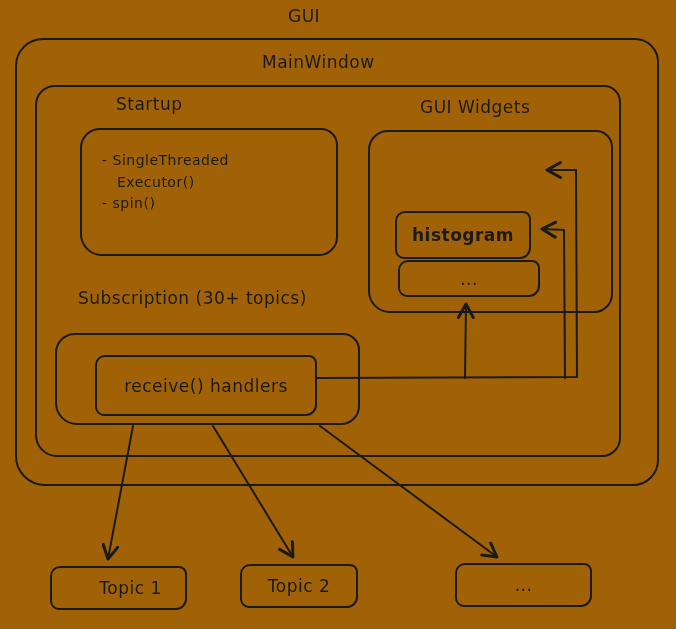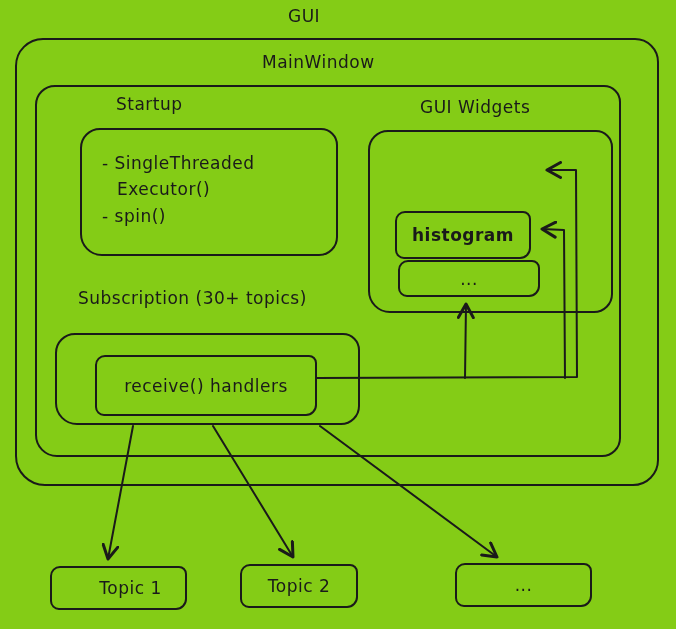--- a/index.html
+++ b/index.html
@@ -5,21 +5,21 @@
   * { margin: 0; padding: 0; box-sizing: border-box; }
   html, body { background: #ffffff; }
   body {
     font-family: "DejaVu Sans", "Liberation Sans", sans-serif;
     color: #1a1a1a;
   }
   .canvas {
     position: relative;
     width: 676px;
     height: 629px;
-    background: #84cc16;
+    background: #a16207;
     overflow: hidden;
   }
   .box {
     position: absolute;
     border: 2px solid #1a1a1a;
     background: transparent;
   }
   .rounded-lg { border-radius: 28px 24px 26px 30px; }
   .rounded-md { border-radius: 20px 17px 19px 22px; }
   .rounded-sm { border-radius: 10px 8px 11px 9px; }
@@ -34,21 +34,21 @@
     display: flex;
     align-items: center;
     justify-content: center;
     font-size: 17px;
     letter-spacing: 0.5px;
   }
   .startup-lines {
     position: absolute;
     left: 102px;
     top: 150px;
-    font-size: 17px;
+    font-size: 14px;
     letter-spacing: 0.5px;
     line-height: 1.55;
   }
   .startup-lines .cont { padding-left: 15px; }
   svg.arrows {
     position: absolute;
     left: 0;
     top: 0;
     width: 676px;
     height: 629px;

